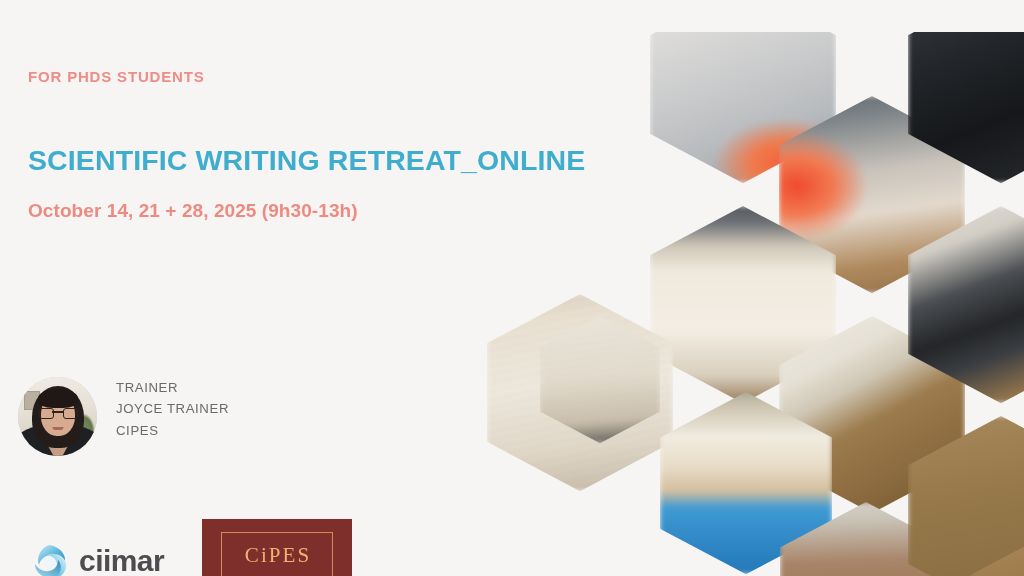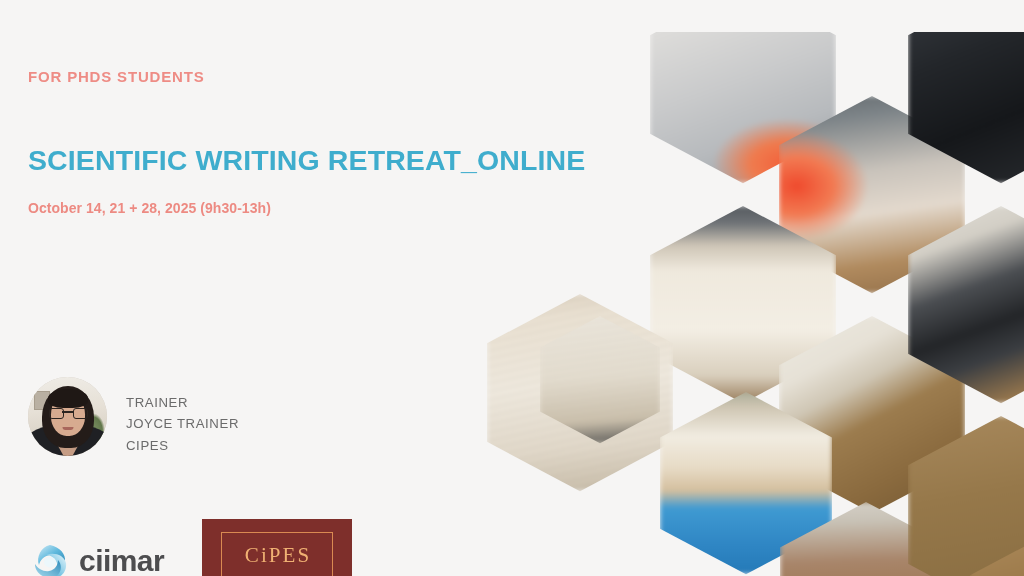--- a/index.html
+++ b/index.html
@@ -20,27 +20,27 @@
     white-space:nowrap;
   }
   .headline{
     position:absolute;left:28px;top:112px;
     font-size:28.5px;font-weight:bold;letter-spacing:.004em;
     color:#3fadcd;
     white-space:nowrap;
   }
   .dateline{
     position:absolute;left:28px;top:168px;
-    font-size:14px;font-weight:bold;letter-spacing:.004em;
+    font-size:19px;font-weight:bold;letter-spacing:.004em;
     color:#ed8a82;
     white-space:nowrap;
   }
 
   
-  .trainer{position:absolute;left:28px;top:345px;display:flex;align-items:flex-end;}
+  .trainer{position:absolute;left:18px;top:345px;display:flex;align-items:flex-start;}
   .avatar{
     width:79px;height:79px;border-radius:50%;
     overflow:hidden;position:relative;flex:0 0 auto;
     background:#cdc7bf;
   }
   .av-wall{position:absolute;inset:0;
     background:
       linear-gradient(175deg,#efece6 0%,#e6e0d6 42%,#d9d2c6 72%,#cfc7ba 100%);
   }
   .av-pic{position:absolute;left:6px;top:14px;width:14px;height:17px;

